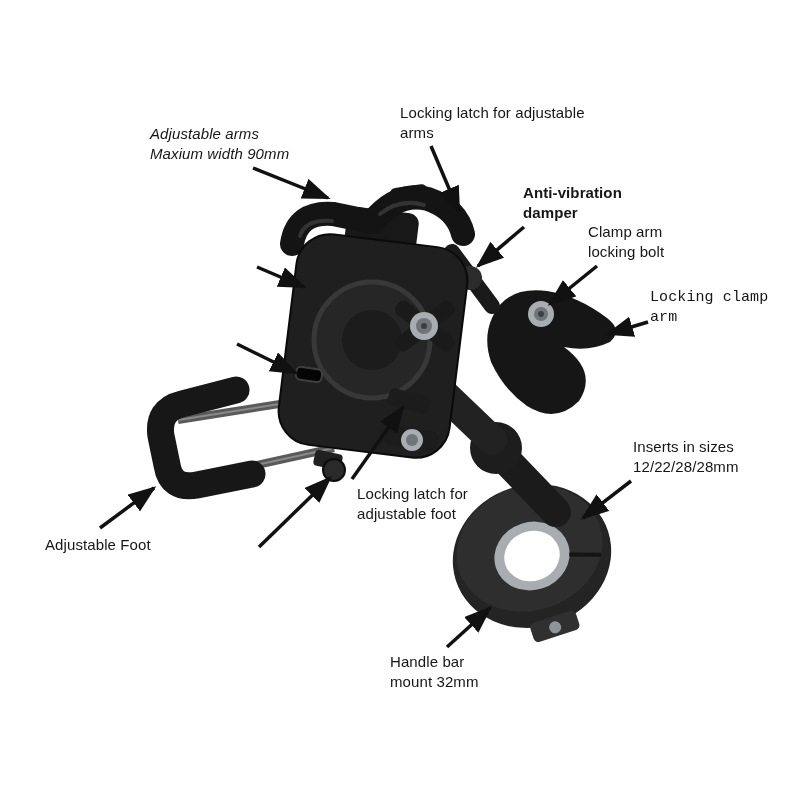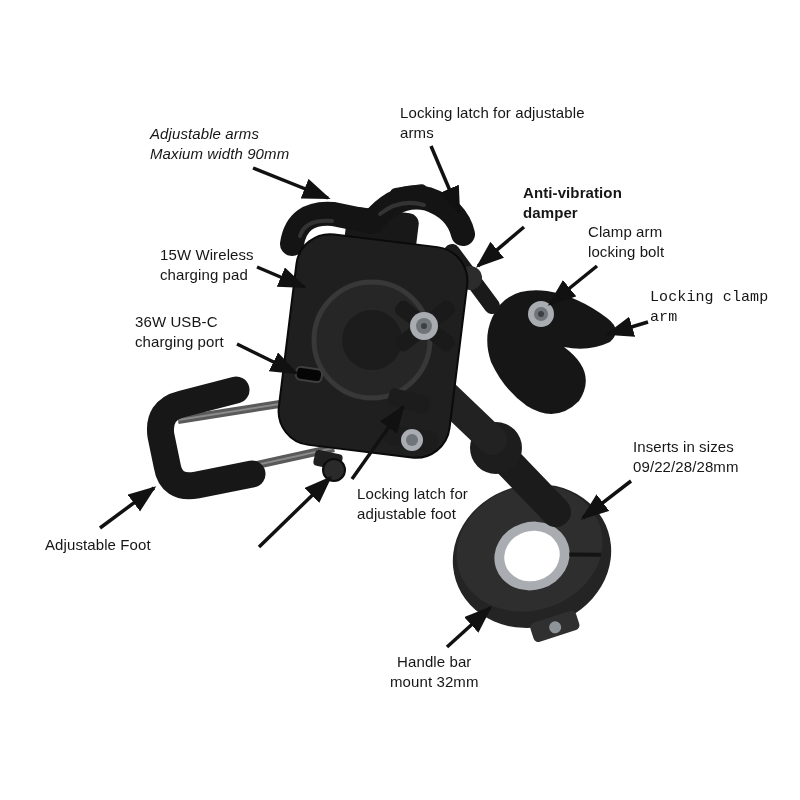--- a/index.html
+++ b/index.html
@@ -138,25 +138,21 @@
   <div class="callout" style="left:150px; top:124px;font-style:italic;">Adjustable arms
 Maxium width 90mm</div>
   <div class="callout" style="left:400px; top:103px;">Locking latch for adjustable
 arms</div>
   <div class="callout" style="left:523px; top:183px;font-weight:bold;">Anti-vibration
 damper</div>
   <div class="callout" style="left:588px; top:222px;">Clamp arm
 locking bolt</div>
   <div class="callout" style="left:650px; top:288px;font-family:Liberation Mono, monospace;">Locking clamp
 arm</div>
-  <div class="callout" style="left:160px; top:245px;">15W Wireless
-charging pad</div>
-  <div class="callout" style="left:135px; top:312px;">36W USB-C
-charging port</div>
   <div class="callout" style="left:45px;  top:535px;">Adjustable Foot</div>
   <div class="callout" style="left:357px; top:484px;">Locking latch for
 adjustable foot</div>
   <div class="callout" style="left:633px; top:437px;">Inserts in sizes
-09/22/28/28mm</div>
-  <div class="callout" style="left:390px; top:652px;text-align:center;">Handle bar
+12/22/28/28mm</div>
+  <div class="callout" style="left:390px; top:652px;">Handle bar
 mount 32mm</div>
 
 </div>
 
 </body></html>

